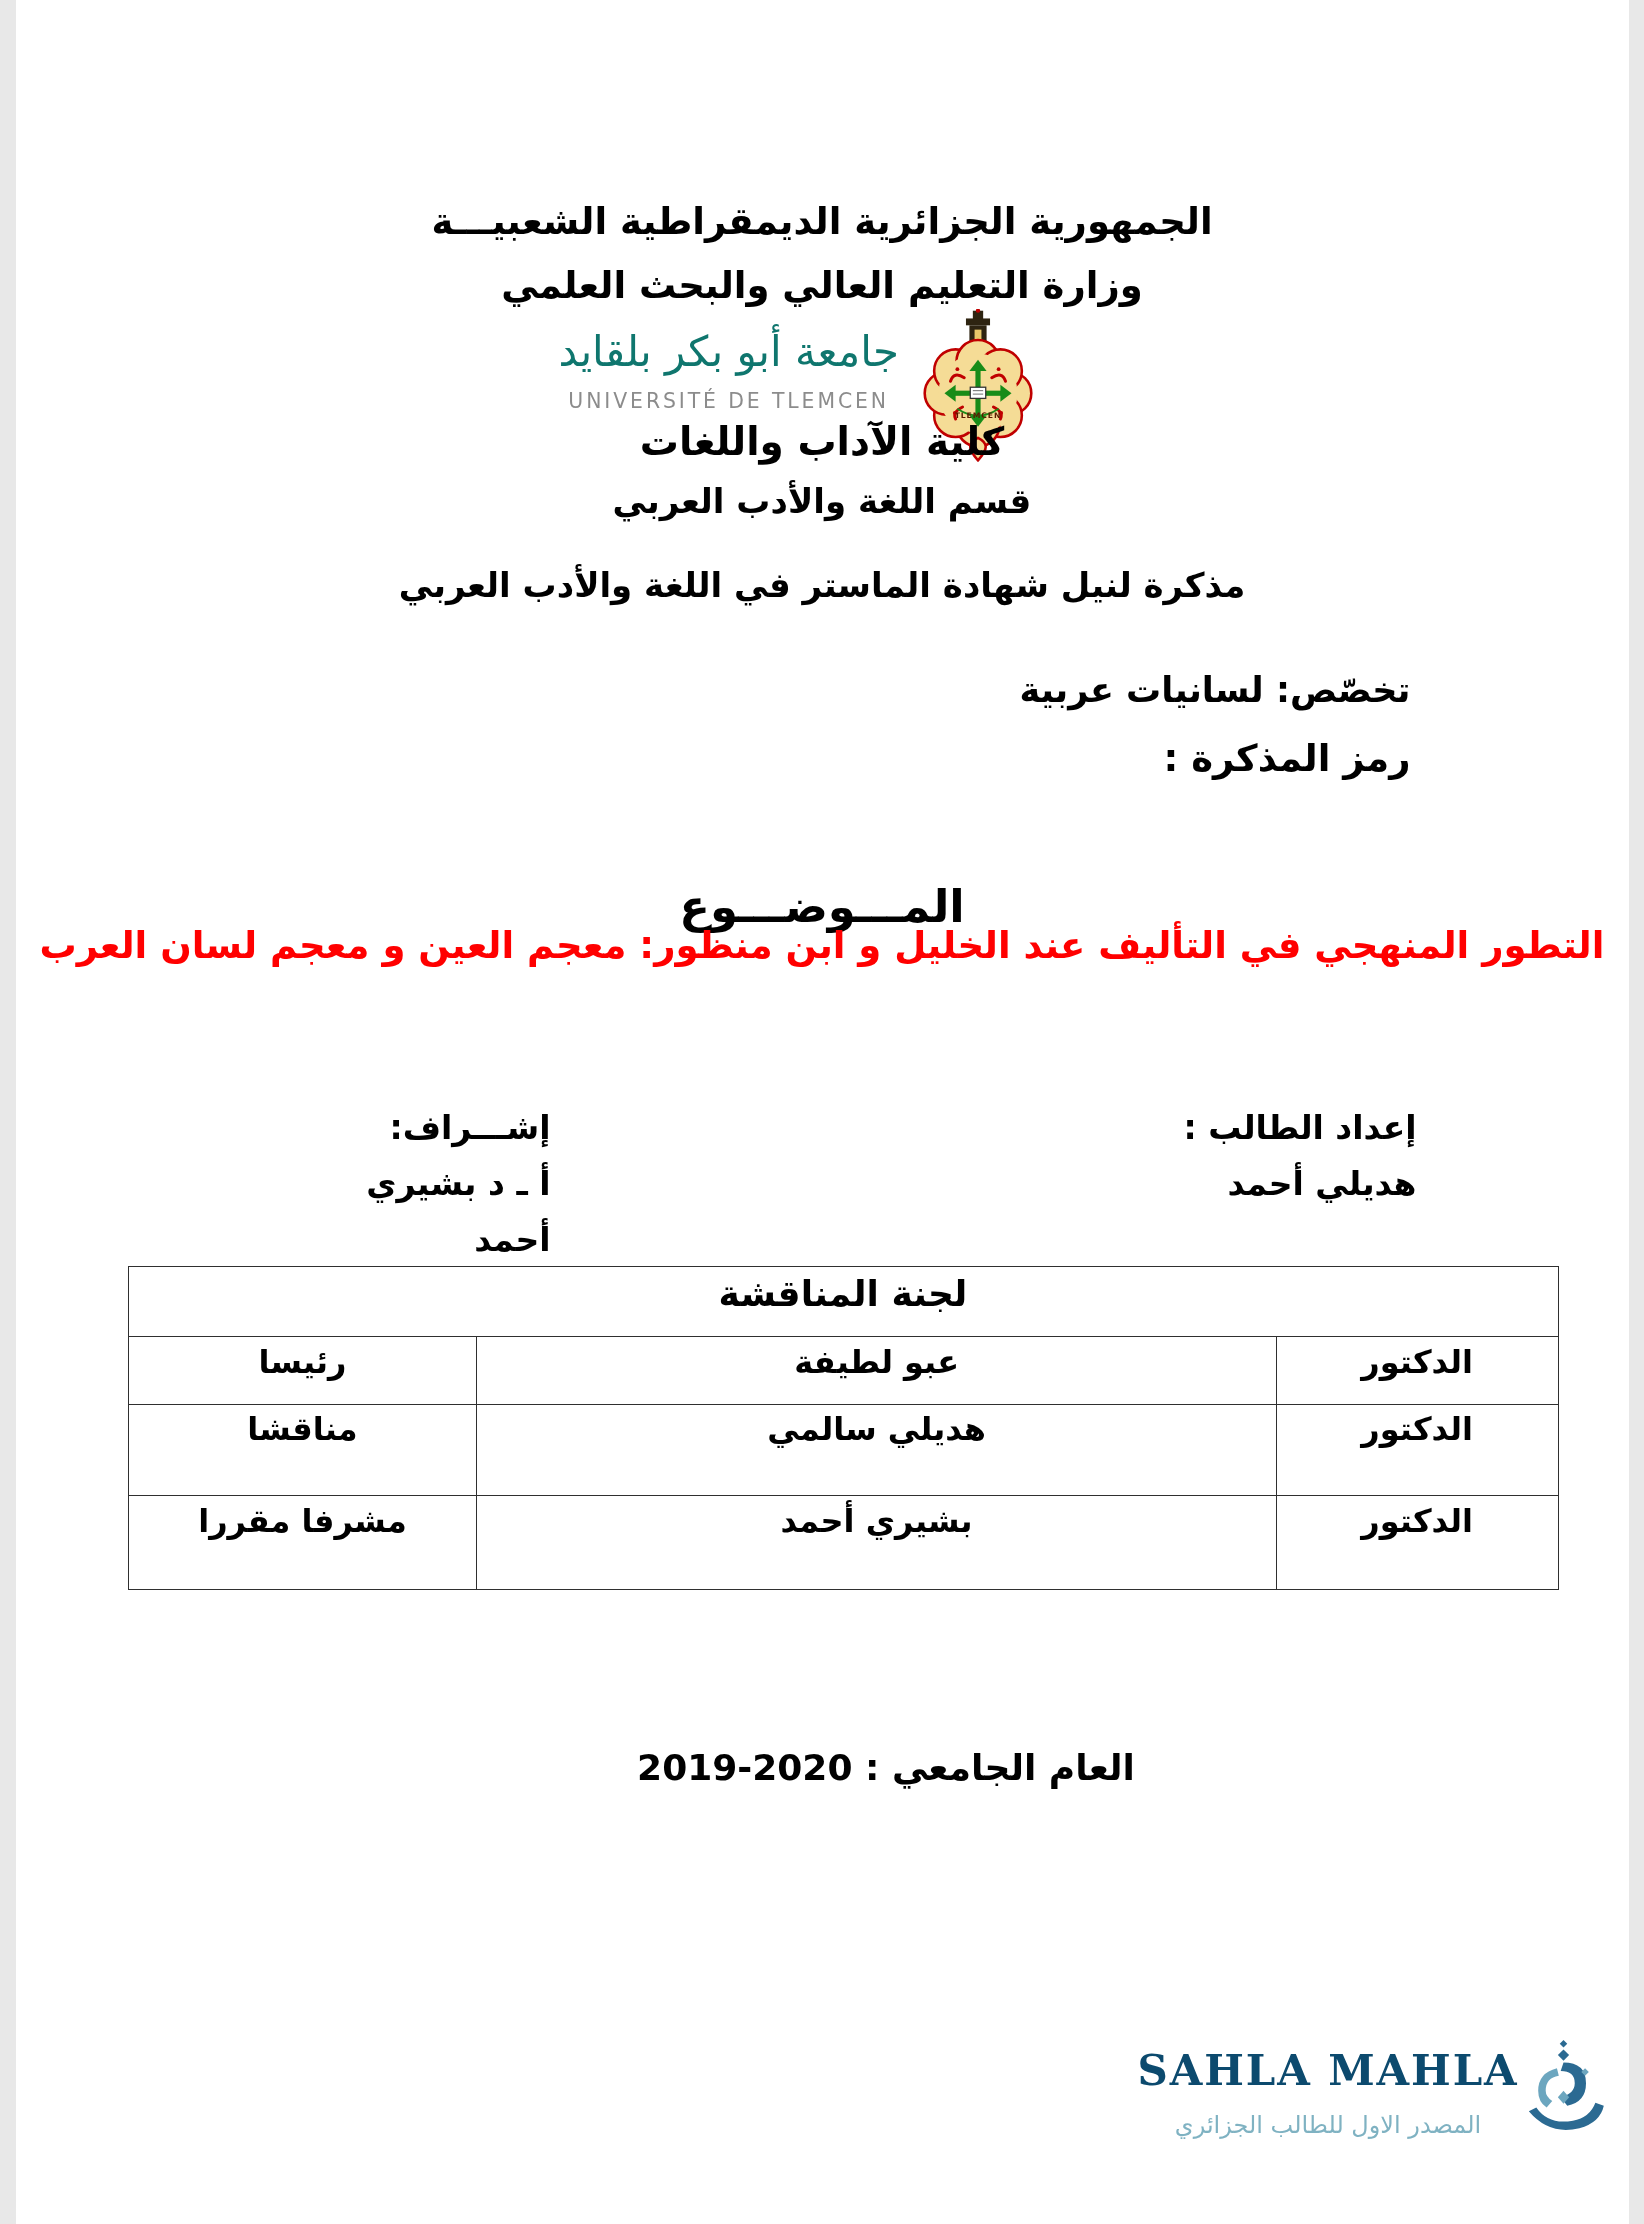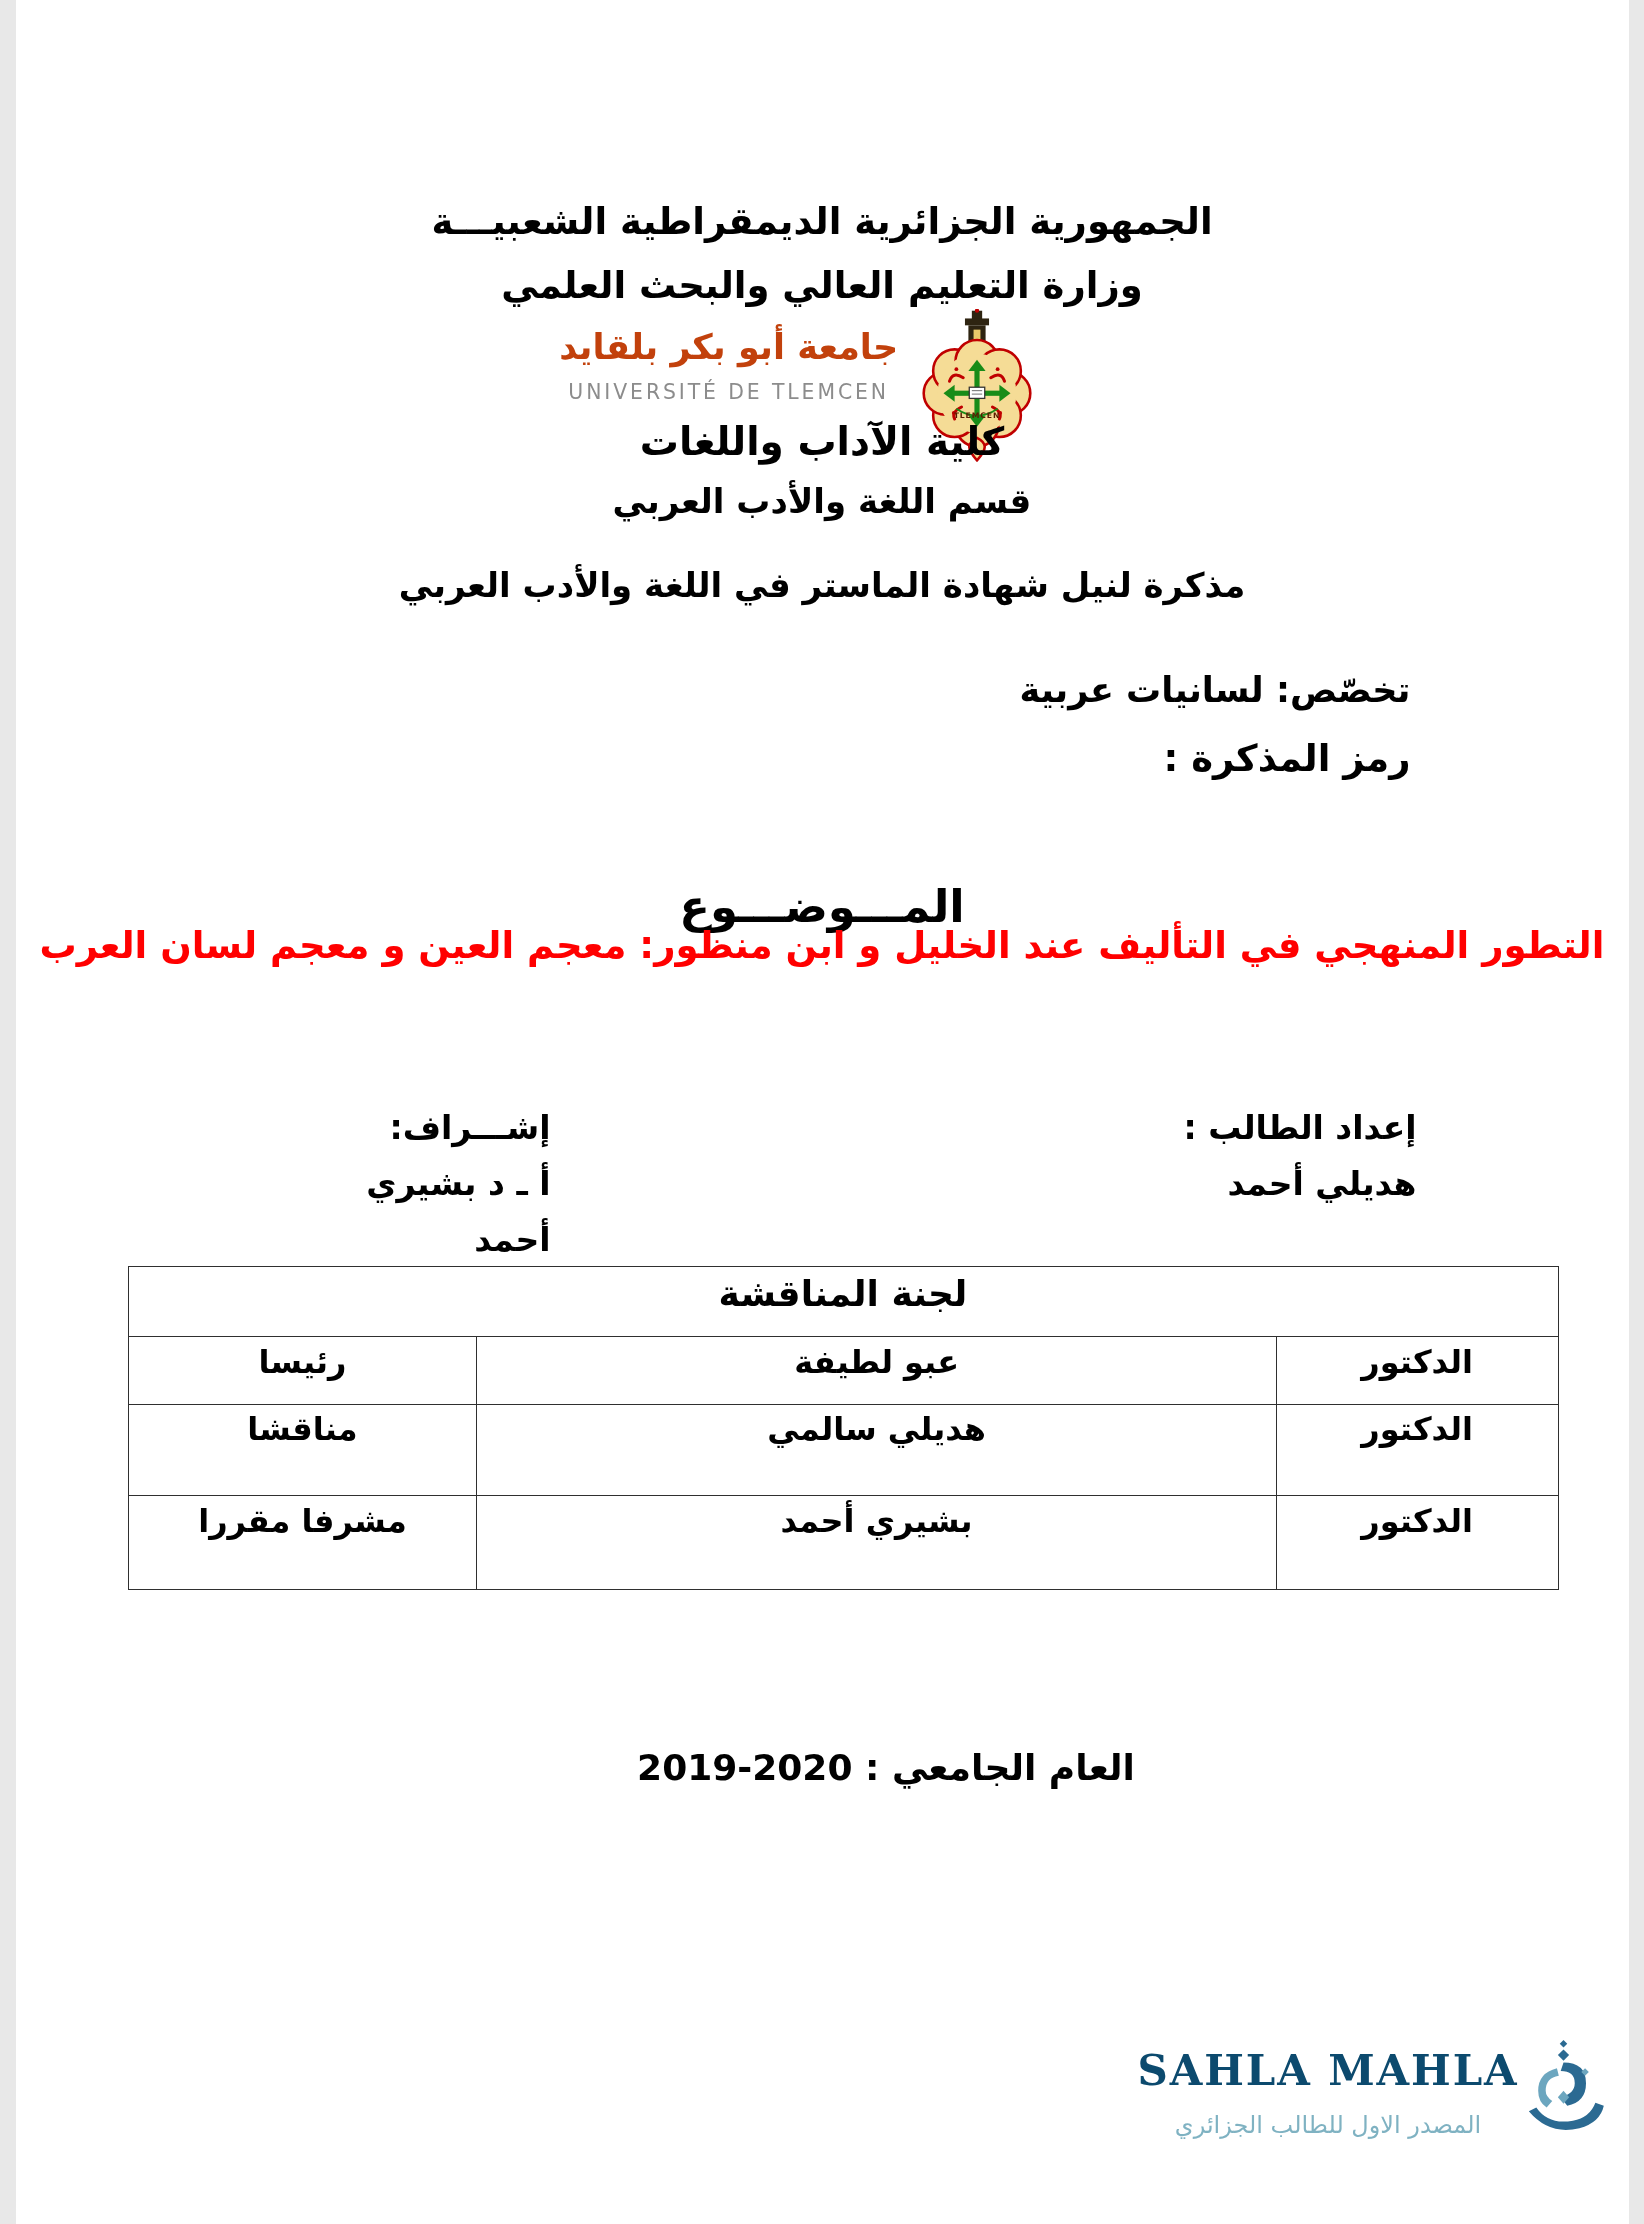--- a/index.html
+++ b/index.html
@@ -16,21 +16,21 @@
   .ctr{left:0;right:0;text-align:center;}
   .b{font-weight:bold;}
   .rtl{direction:rtl;unicode-bidi:isolate;}
   .nowrap{white-space:nowrap;}
 
   .l-republic{top:200px;font-size:37px;}
   .l-ministry{top:264px;font-size:37px;}
 
   .uni-logo{top:309px;left:0;right:0;display:flex;justify-content:center;align-items:flex-start;gap:9.7px;direction:rtl;padding-right:39px;}
   .uni-text{padding-top:17.5px;text-align:center;}
-  .uni-ar{font-size:35px;font-weight:bold;color:#c2410c;}
+  .uni-ar{font-size:42px;font-weight:normal;color:#0f766e;}
   .uni-fr{font-size:20.4px;color:#8c8c8c;letter-spacing:2.9px;margin-top:13.6px;font-family:"DejaVu Sans",sans-serif;}
   .uni-emblem{width:138px;height:153px;}
 
   .l-faculty{top:419px;font-size:39px;}
   .l-dept{top:481px;font-size:34px;}
   .l-thesis{top:565px;font-size:34px;}
 
   .right-block{text-align:right;right:218px;left:116px;}
   .l-specialty{top:670px;font-size:35px;}
   .l-code{top:737px;font-size:37px;}

